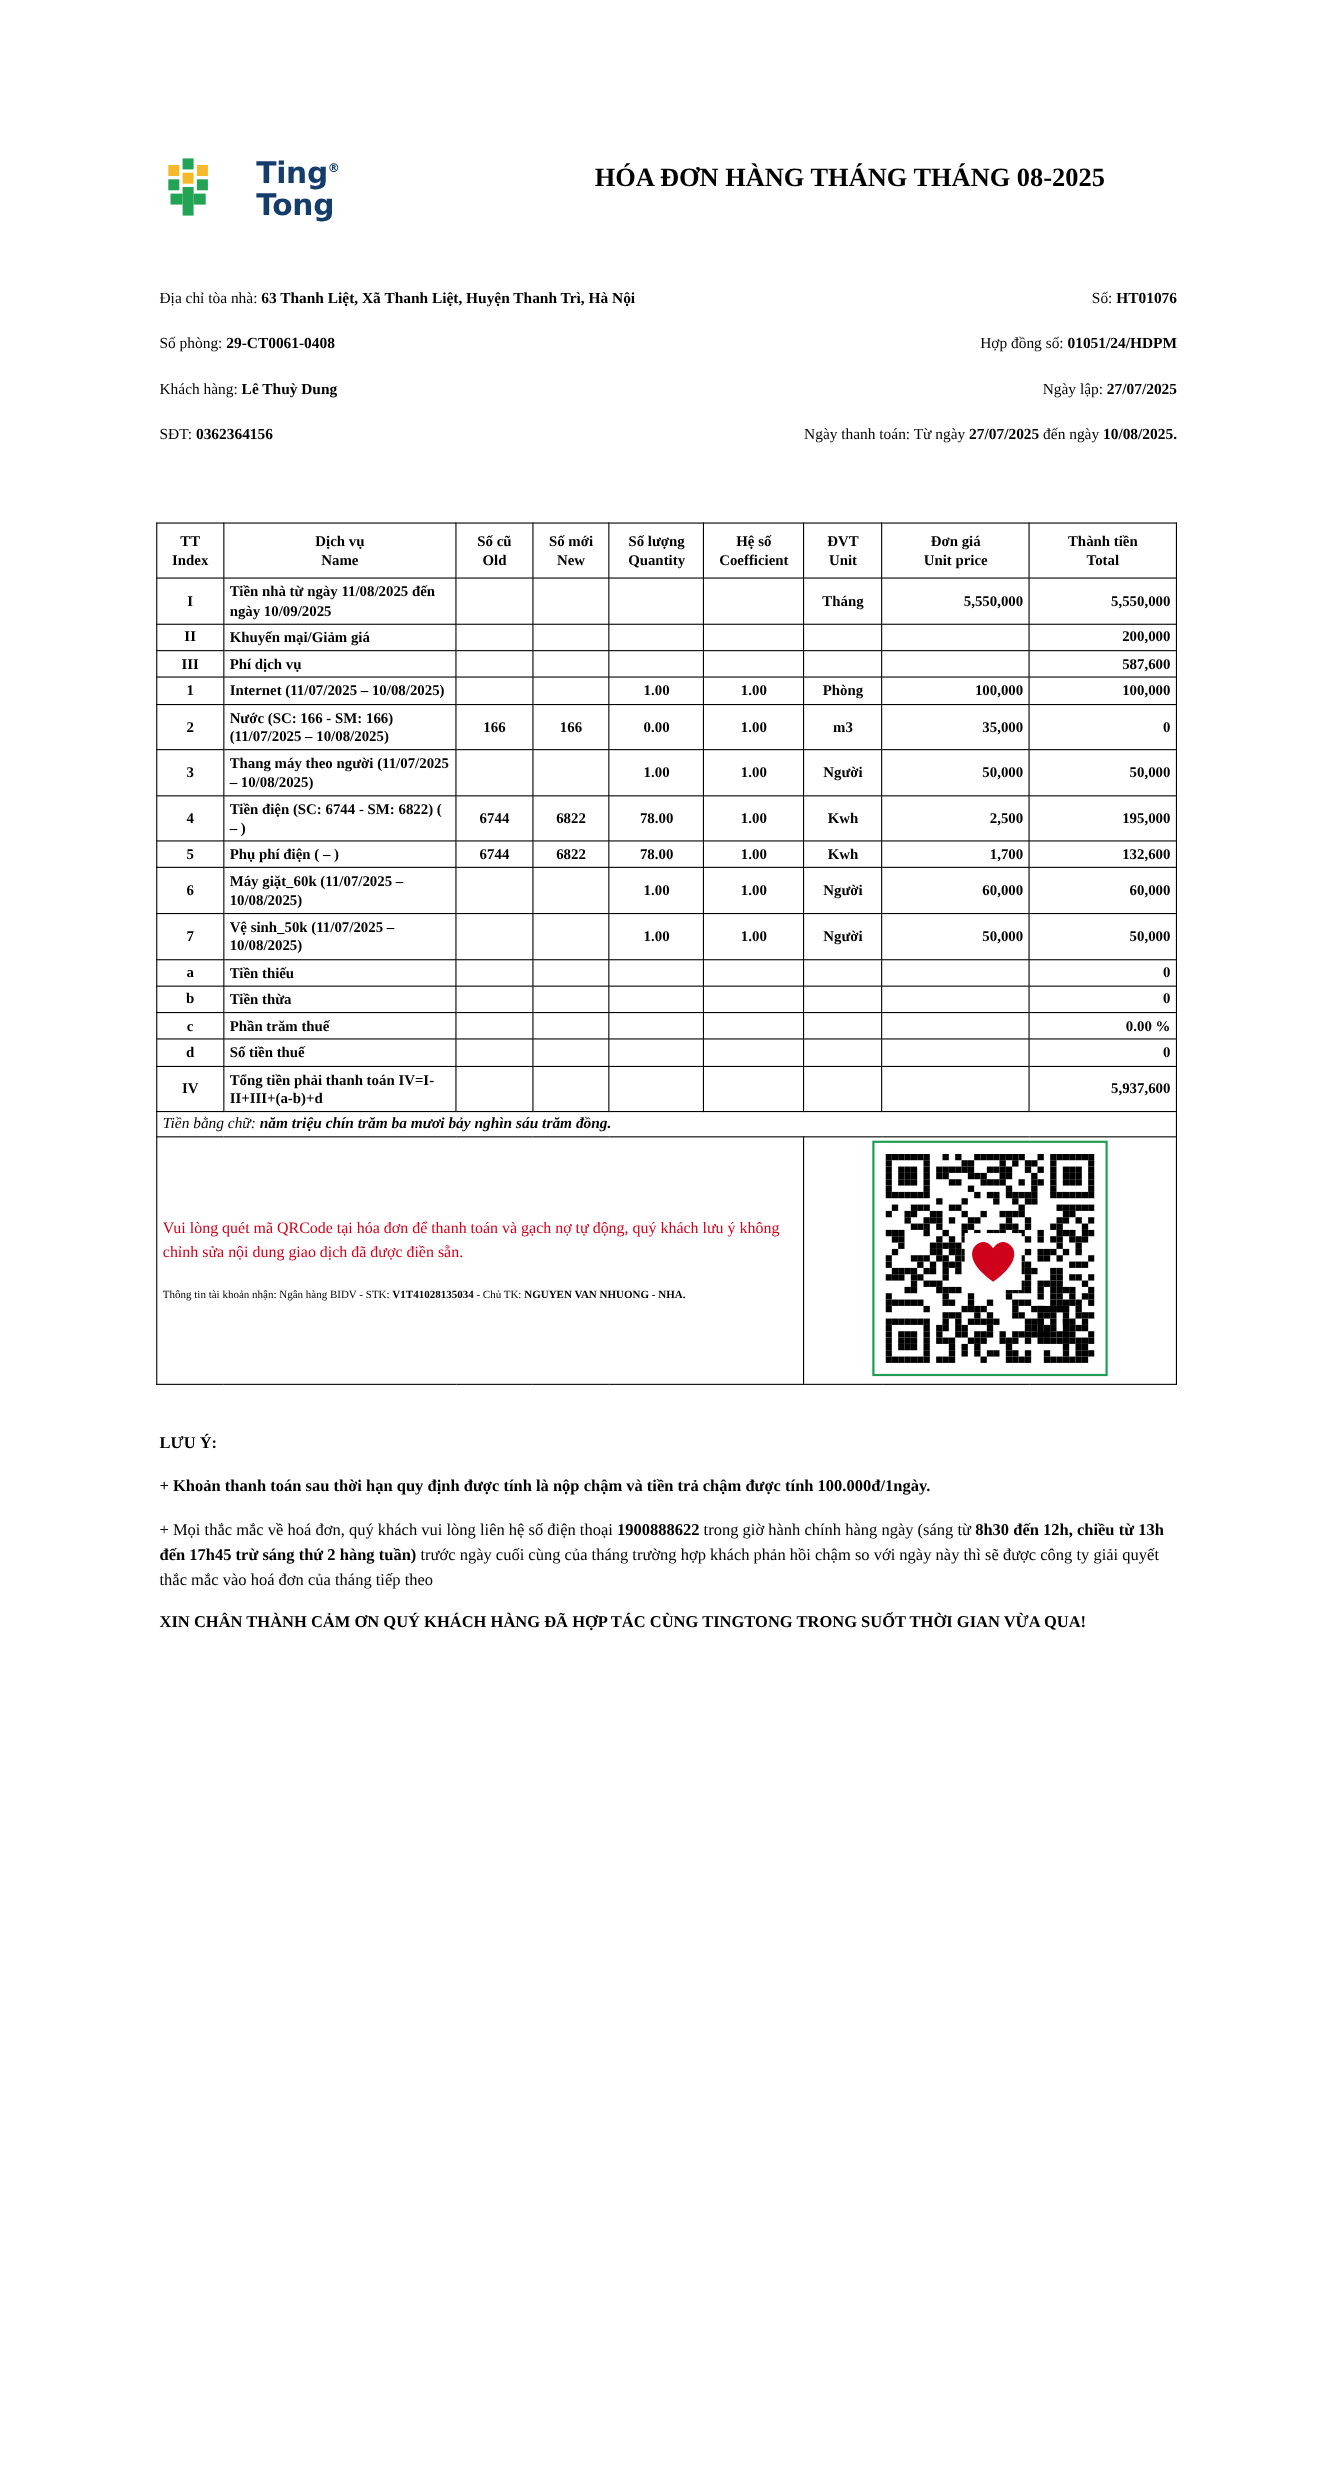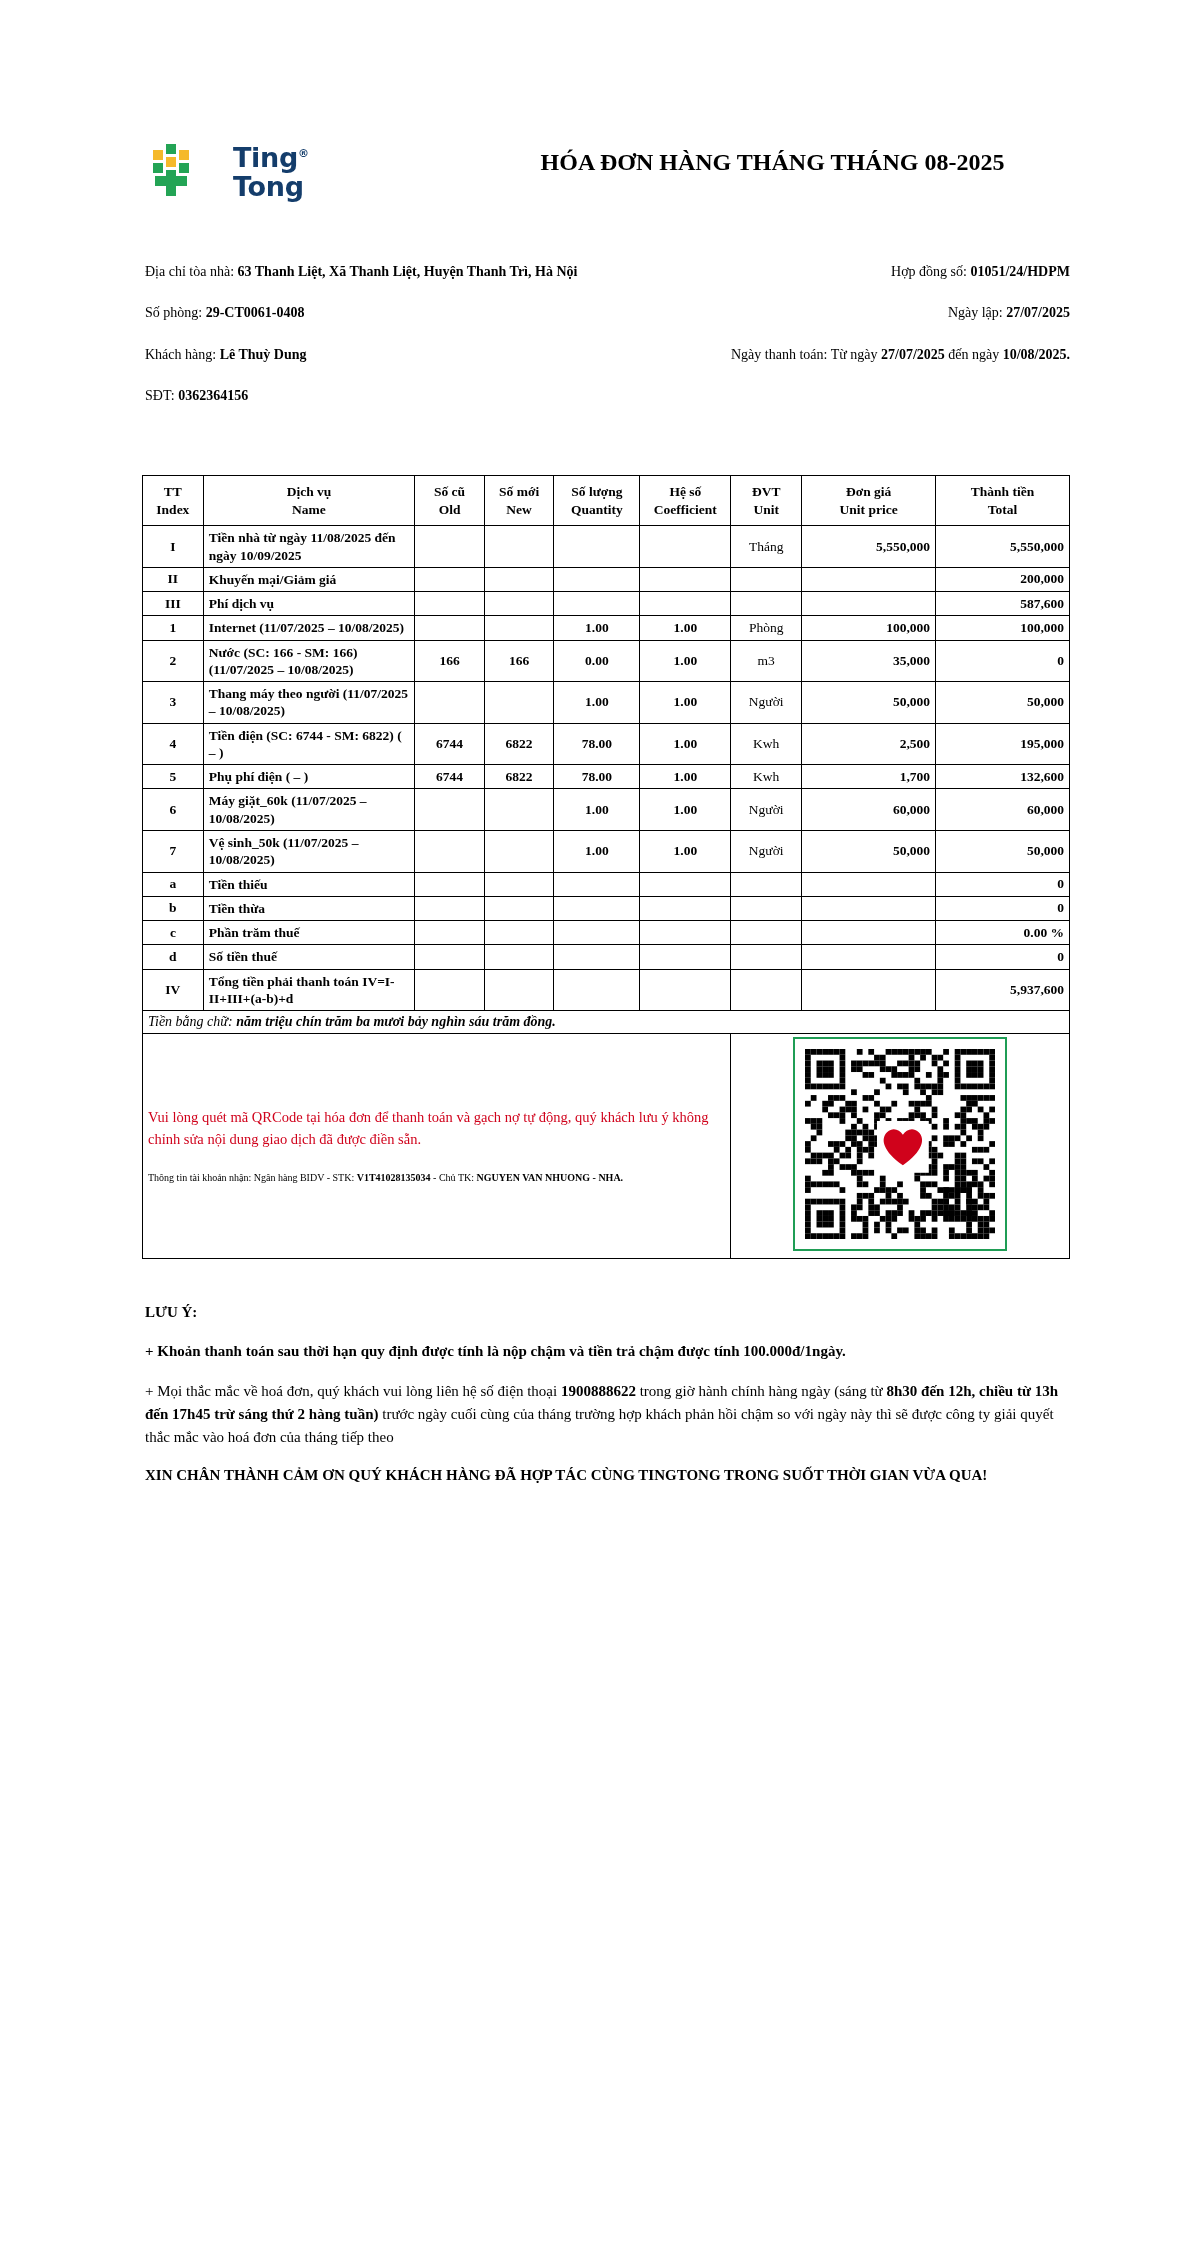--- a/index.html
+++ b/index.html
@@ -105,21 +105,21 @@
     font-weight: bold;
     line-height: 1.3;
     padding: 7px 3px;
   }
   .c-idx   { width: 52px;  text-align: center; font-weight: bold; }
   .c-name  { width: 215px; }
   .c-old   { width: 62px;  text-align: center; font-weight: bold;}
   .c-new   { width: 62px;  text-align: center; font-weight: bold;}
   .c-qty   { width: 78px;  text-align: center; font-weight: bold;}
   .c-coef  { width: 82px;  text-align: center; font-weight: bold;}
-  .c-unit  { width: 62px;  text-align: center; font-weight: normal;}
+  .c-unit  { width: 62px;  text-align: center; font-weight: bold;}
   .c-price { width: 128px; text-align: right; font-weight: bold;}
   .c-total { width: 128px; text-align: right; font-weight: bold;}
   td.c-name { font-weight: bold; line-height: 1.28; }
   .words-row td {
     padding: 6px 10px 6px 44px;
     font-style: italic;
     font-size: 14px;
   }
   .words-row td b { font-style: italic; font-weight: bold; }
 
@@ -211,20 +211,24 @@
         <div class="row">
           <span>Khách hàng:</span>
           <b>Lê Thuỳ Dung</b>
         </div>
         <div class="row">
           <span>SĐT:</span>
           <b>0362364156</b>
         </div>
       </div>
       <div class="meta-right">
+        <div class="row">
+          <span>Số:</span>
+          <b>HT01076</b>
+        </div>
         <div class="row">
           <span>Hợp đồng số:</span>
           <b>01051/24/HDPM</b>
         </div>
         <div class="row">
           <span>Ngày lập:</span>
           <b>27/07/2025</b>
         </div>
         <div class="row">
           <span>Ngày thanh toán: Từ ngày</span>

